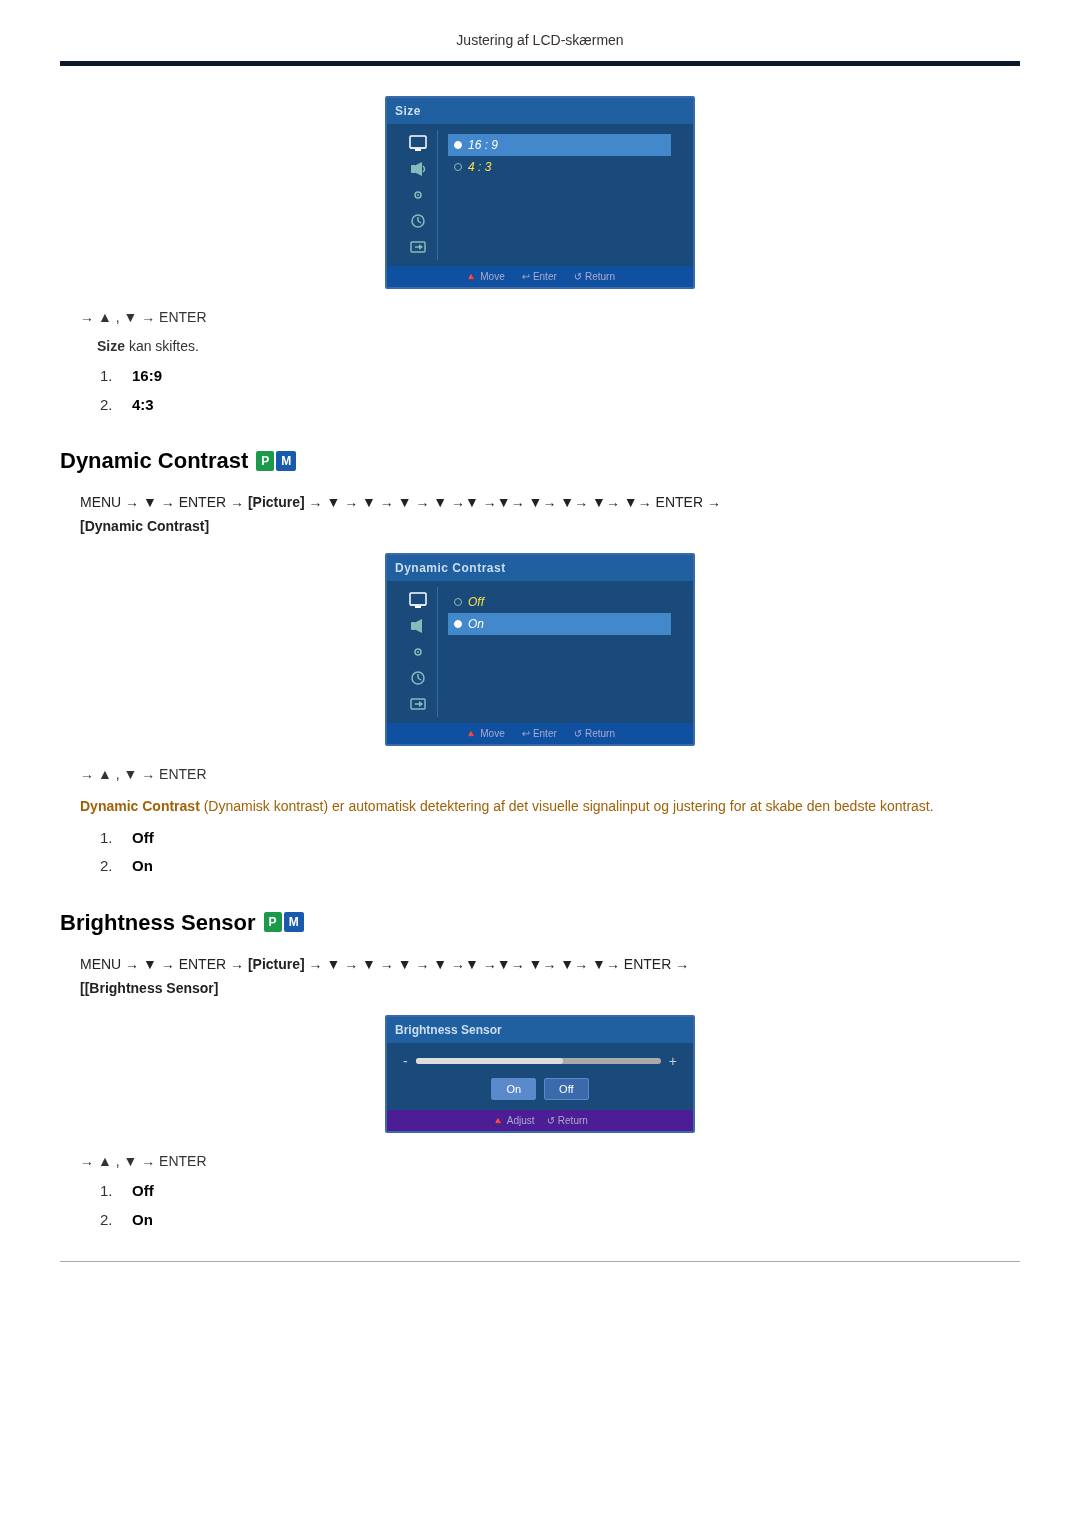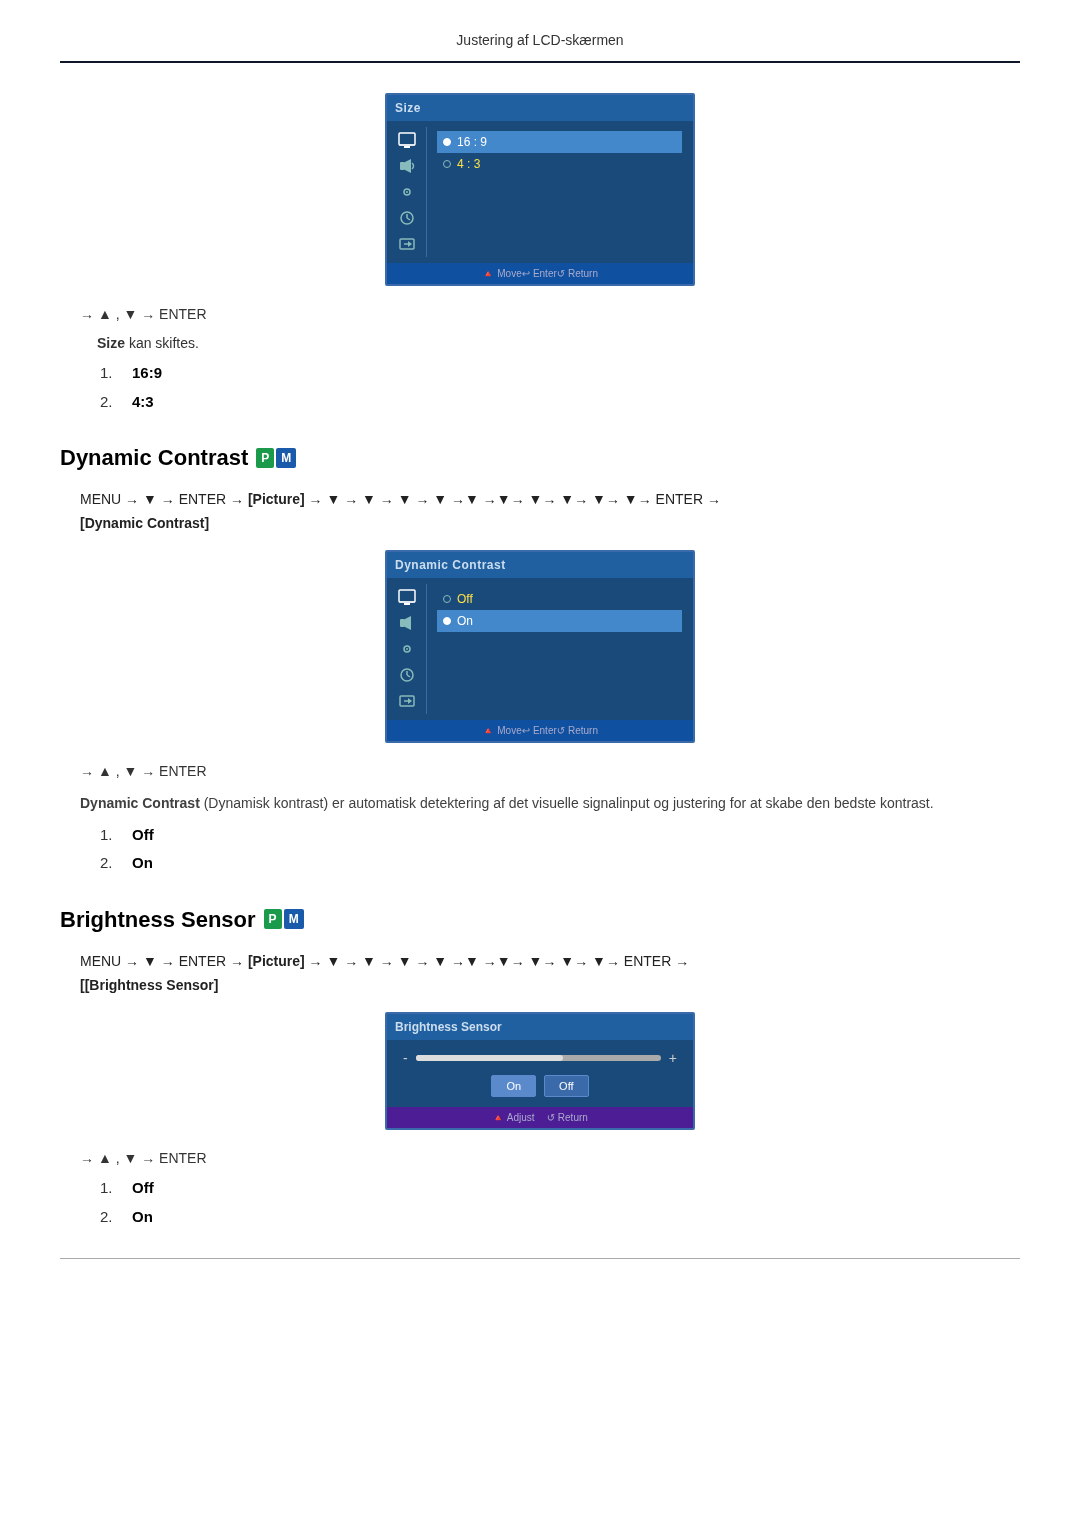--- a/index.html
+++ b/index.html
@@ -12,21 +12,21 @@
       font-size: 15px;
       line-height: 1.5;
     }
 
     .page-container {
       padding: 30px 60px 40px 60px;
     }
 
     .page-title-bar {
       text-align: center;
-      border-bottom: 2px solid #0f172a;
+      border-bottom: 5px solid #0f172a;
       padding-bottom: 10px;
       margin-bottom: 30px;
       font-size: 14px;
       color: #333;
     }
 
     
     .osd-screen {
       width: 310px;
       background: #1a4a7a;
@@ -43,21 +43,22 @@
       background: #2060a0;
       padding: 4px 8px;
       font-size: 12px;
       color: #cde;
       font-weight: bold;
       letter-spacing: 0.5px;
     }
 
     .osd-body {
       display: flex;
-      padding: 6px 1px;
+      padding: 6px 12px;
+      font-style: italic;
     }
 
     .osd-icons {
       display: flex;
       flex-direction: column;
       align-items: center;
       padding: 4px 8px;
       gap: 8px;
       border-right: 1px solid #3a6aaa;
     }
@@ -114,21 +115,21 @@
     }
 
     .osd-item .radio-dot.filled {
       background: #fff;
     }
 
     .osd-footer {
       background: #1050a0;
       padding: 3px 8px;
       display: flex;
-      gap: 0;
+      gap: 17px;
       justify-content: center;
       font-size: 10px;
       color: #aac;
     }
 
     .osd-footer span {
       display: flex;
       align-items: center;
       gap: 3px;
     }
@@ -270,21 +271,21 @@
     }
 
     .menu-path .bracket {
       font-weight: bold;
       margin-top: 44px;
     }
 
     
     .desc-text {
       font-size: 14px;
-      color: #404040;
+      color: #a16207;
       margin: 10px 0 10px 20px;
       line-height: 1.6;
     }
 
     .desc-text strong {
       font-weight: bold;
     }
 
     
     .num-list {

